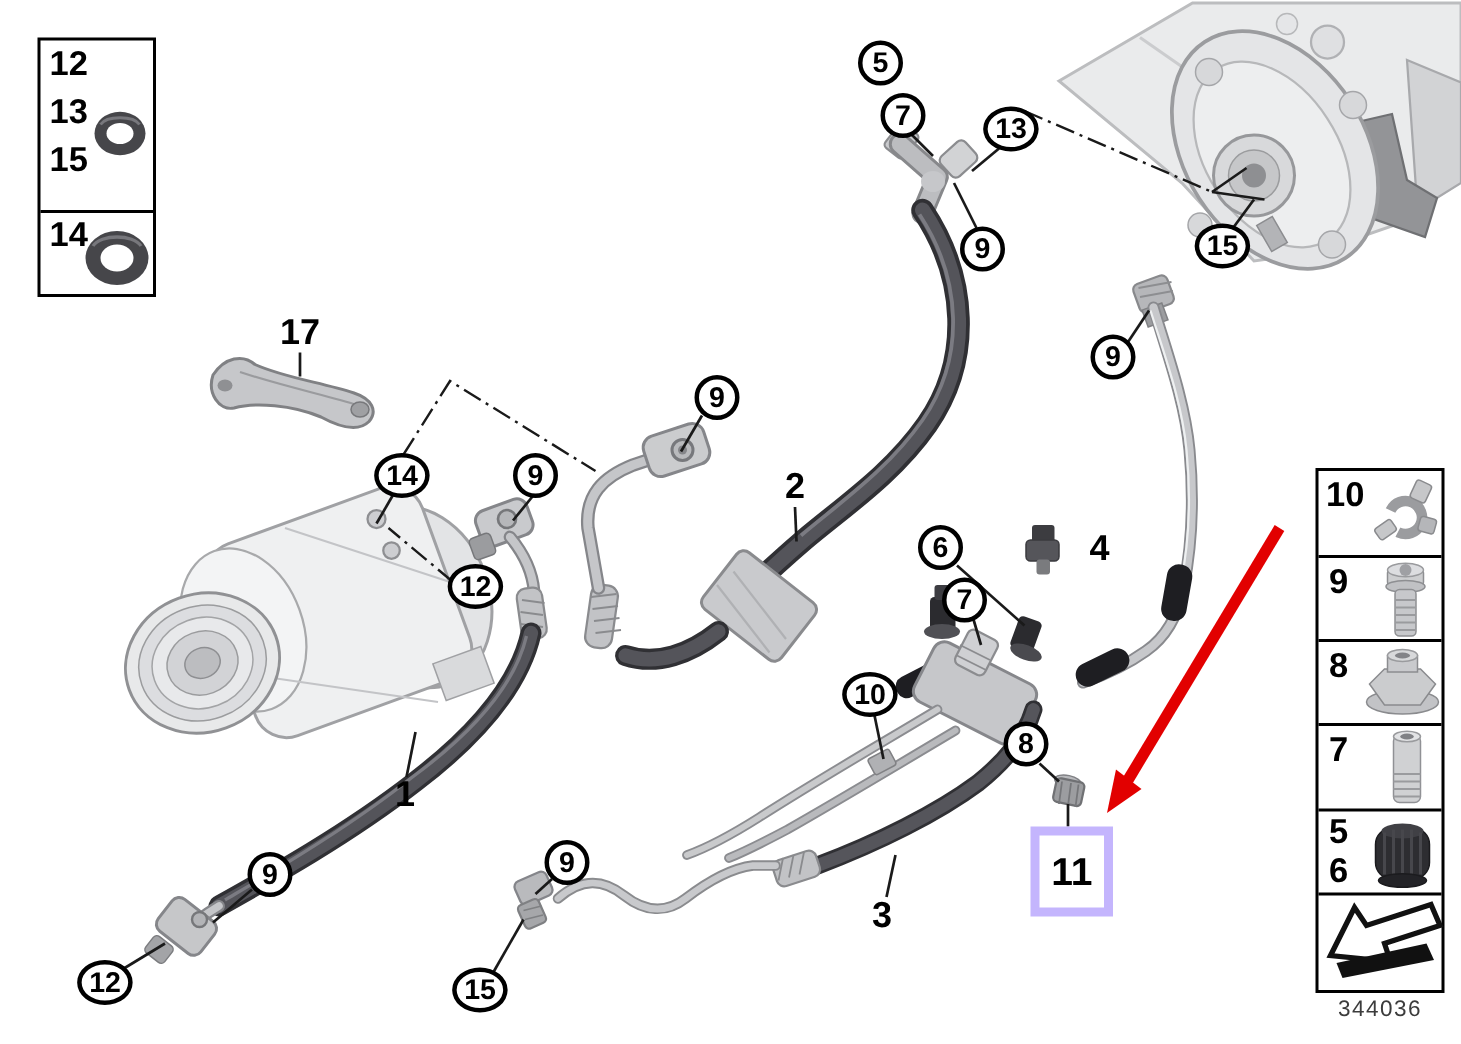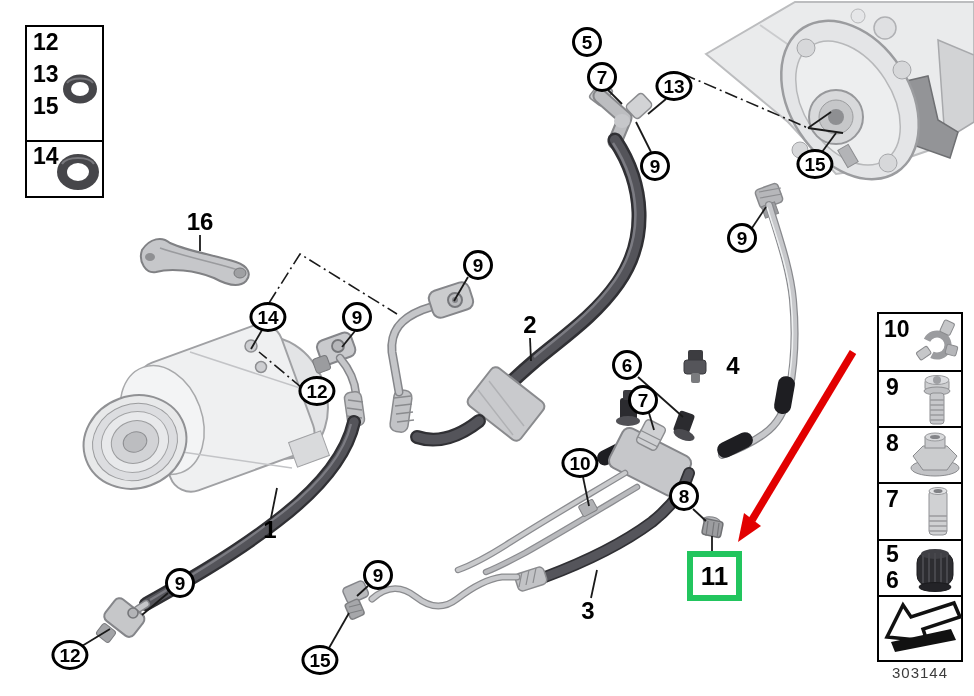--- a/index.html
+++ b/index.html
@@ -19,22 +19,22 @@
   .legend-cell + .legend-cell{border-top:2px solid #000;}
   .legend-num{position:absolute;font-weight:bold;font-size:23px;line-height:1;color:#000;}
   .legend-icon{position:absolute;}
   
   #left-legend{left:25px;top:25px;width:79px;height:173px;}
   #left-legend .cell1{height:113px;}
   #left-legend .cell2{height:54px;}
   
   #right-legend{left:877px;top:312px;width:86px;height:350px;}
   
-  .red-box{position:absolute;left:687px;top:551px;width:55px;height:50px;
-           border:6px solid #22c55e;box-sizing:border-box;display:flex;align-items:center;
+  .red-box{position:absolute;left:687px;top:551px;width:55px;height:60px;
+           border:6px solid #c4b5fd;box-sizing:border-box;display:flex;align-items:center;
            justify-content:center;font-weight:bold;font-size:26px;z-index:6;background:transparent;}
   .doc-number{position:absolute;left:874px;top:664px;width:92px;text-align:center;
            font-size:15px;color:#3c3c3c;letter-spacing:1px;z-index:4;}
 </style>
 </head>
 <body>
 
 <div class="stage">
 
   <svg class="art" width="974" height="696" viewBox="0 0 974 696">
@@ -325,21 +325,21 @@
       </svg>
     </div>
   </div>
 
   <div class="callout" style="left:587px;top:42px;">5</div>
   <div class="callout" style="left:602px;top:77px;">7</div>
   <div class="callout" style="left:674px;top:86px;">13</div>
   <div class="callout" style="left:655px;top:166px;">9</div>
   <div class="callout" style="left:815px;top:164px;">15</div>
   <div class="callout" style="left:742px;top:238px;">9</div>
-  <div class="plain-label" style="left:200px;top:222px;">16</div>
+  <div class="plain-label" style="left:200px;top:222px;">17</div>
   <div class="callout" style="left:268px;top:317px;">14</div>
   <div class="callout" style="left:357px;top:317px;">9</div>
   <div class="callout" style="left:317px;top:391px;">12</div>
   <div class="callout" style="left:478px;top:265px;">9</div>
   <div class="plain-label" style="left:530px;top:325px;">2</div>
   <div class="callout" style="left:627px;top:365px;">6</div>
   <div class="plain-label" style="left:733px;top:366px;">4</div>
   <div class="callout" style="left:643px;top:400px;">7</div>
   <div class="callout" style="left:580px;top:463px;">10</div>
   <div class="callout" style="left:684px;top:496px;">8</div>
@@ -347,14 +347,14 @@
   <div class="callout" style="left:180px;top:583px;">9</div>
   <div class="callout" style="left:70px;top:655px;">12</div>
   <div class="callout" style="left:378px;top:575px;">9</div>
   <div class="callout" style="left:320px;top:660px;">15</div>
   <div class="plain-label" style="left:270px;top:530px;">1</div>
 
   <div class="red-box">
     <span>11</span>
   </div>
 
-  <div class="doc-number">303144</div>
+  <div class="doc-number">344036</div>
 </div>
 
 </body></html>

